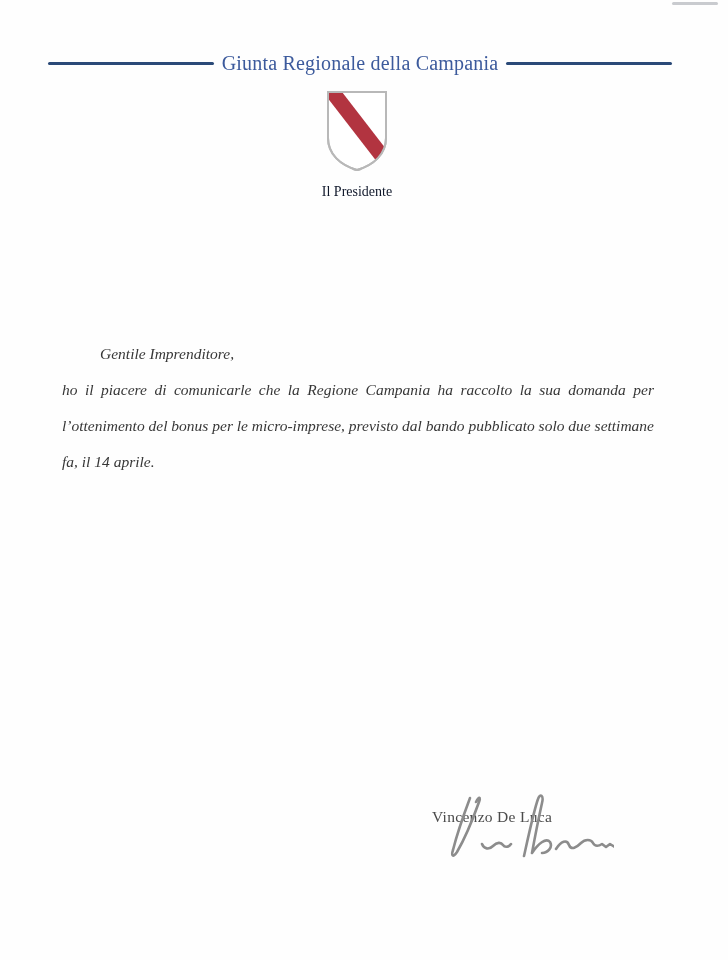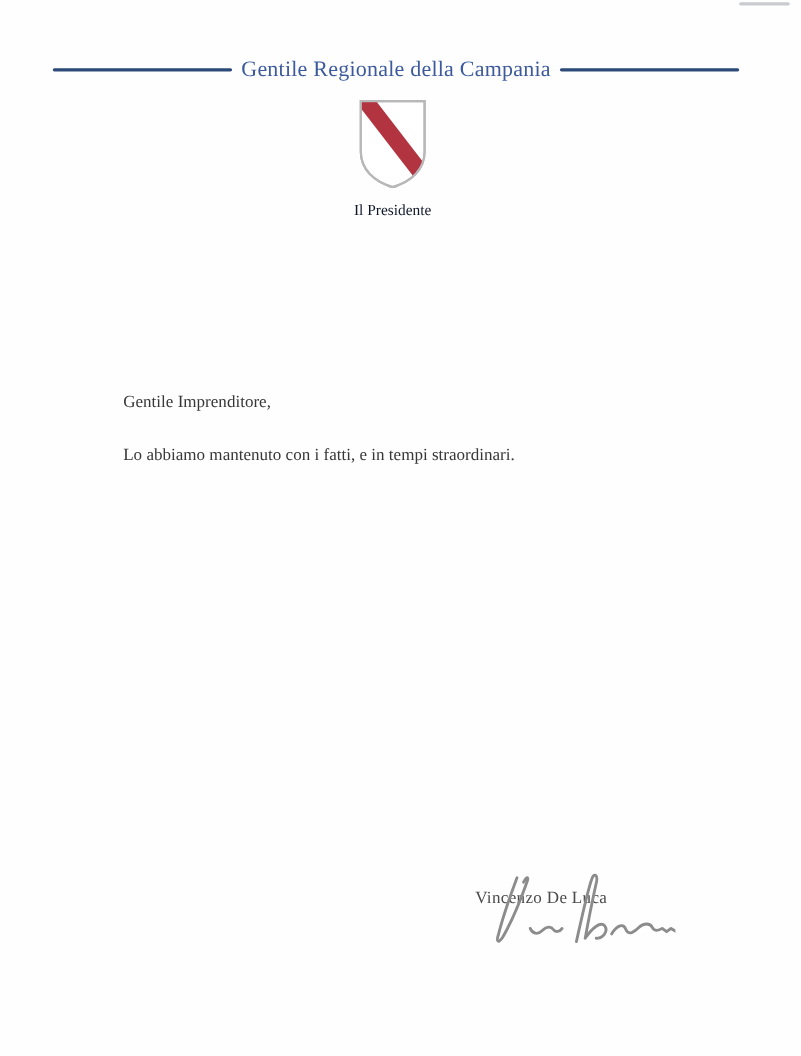--- a/index.html
+++ b/index.html
@@ -72,23 +72,24 @@
   .body {
     position: absolute;
     top: 336px;
     left: 62px;
     width: 592px;
     font-size: 15.5px;
     line-height: 36px;
     color: #373737;
   }
   .body p {
-    margin: 12px;
+    margin: 0;
     text-align: justify;
     text-align-last: left;
+    font-style: italic;
   }
   .indent { text-indent: 38px; }
   .no-justify { text-align: left !important; }
   
   .signature-block {
     position: absolute;
     top: 794px;
     left: 424px;
     width: 190px;
     height: 90px;
@@ -111,21 +112,21 @@
 </style>
 </head>
 <body>
 
 <div class="page">
 
   <div class="scan-smudge"></div>
 
   <div class="letterhead">
     <span class="rule"></span>
-    <span class="org-title">Gentile Regionale della Campania</span>
+    <span class="org-title">Giunta Regionale della Campania</span>
     <span class="rule"></span>
   </div>
 
   <div class="crest">
     <svg viewBox="0 0 72 88" xmlns="http://www.w3.org/2000/svg">
       <defs>
         <clipPath id="shieldClip">
           <path d="M7,4 L65,4 L65,50 C65,66 53,77 36,82 C19,77 7,66 7,50 Z"></path>
         </clipPath>
       </defs>
@@ -135,21 +136,21 @@
       </g>
       <path d="M7,4 L65,4 L65,50 C65,66 53,77 36,82 C19,77 7,66 7,50 Z" fill="none" stroke="#b8b8b8" stroke-width="2"></path>
       <path d="M31,80 c2,3 8,3 10,0" fill="none" stroke="#b8b8b8" stroke-width="1.5"></path>
     </svg>
   </div>
 
   <div class="role">Il Presidente</div>
 
   <div class="body">
     <p class="indent no-justify">Gentile Imprenditore,</p>
-    <p class="indent no-justify">Lo abbiamo mantenuto con i fatti, e in tempi straordinari.</p>
+    <p>ho il piacere di comunicarle che la Regione Campania ha raccolto la sua domanda per l’ottenimento del bonus per le micro-imprese, previsto dal bando pubblicato solo due settimane fa, il 14 aprile.</p>
   </div>
 
   <div class="signature-block">
     <div class="signer-name">Vincenzo De Luca</div>
     <svg class="signature-svg" viewBox="0 0 190 90" xmlns="http://www.w3.org/2000/svg">
       <g fill="none" stroke="#8c8c8c" stroke-width="2.6" stroke-linecap="round" stroke-linejoin="round">
 
         <path d="M46,4 C40,20 32,44 29,56 C27,62 29,64 33,58 C40,46 50,22 55,8 C57,3 55,2 52,8"></path>
 
         <path d="M58,50 c2,5 7,6 11,2 c4,-4 8,-4 10,-1 c2,3 6,2 8,-1"></path>

